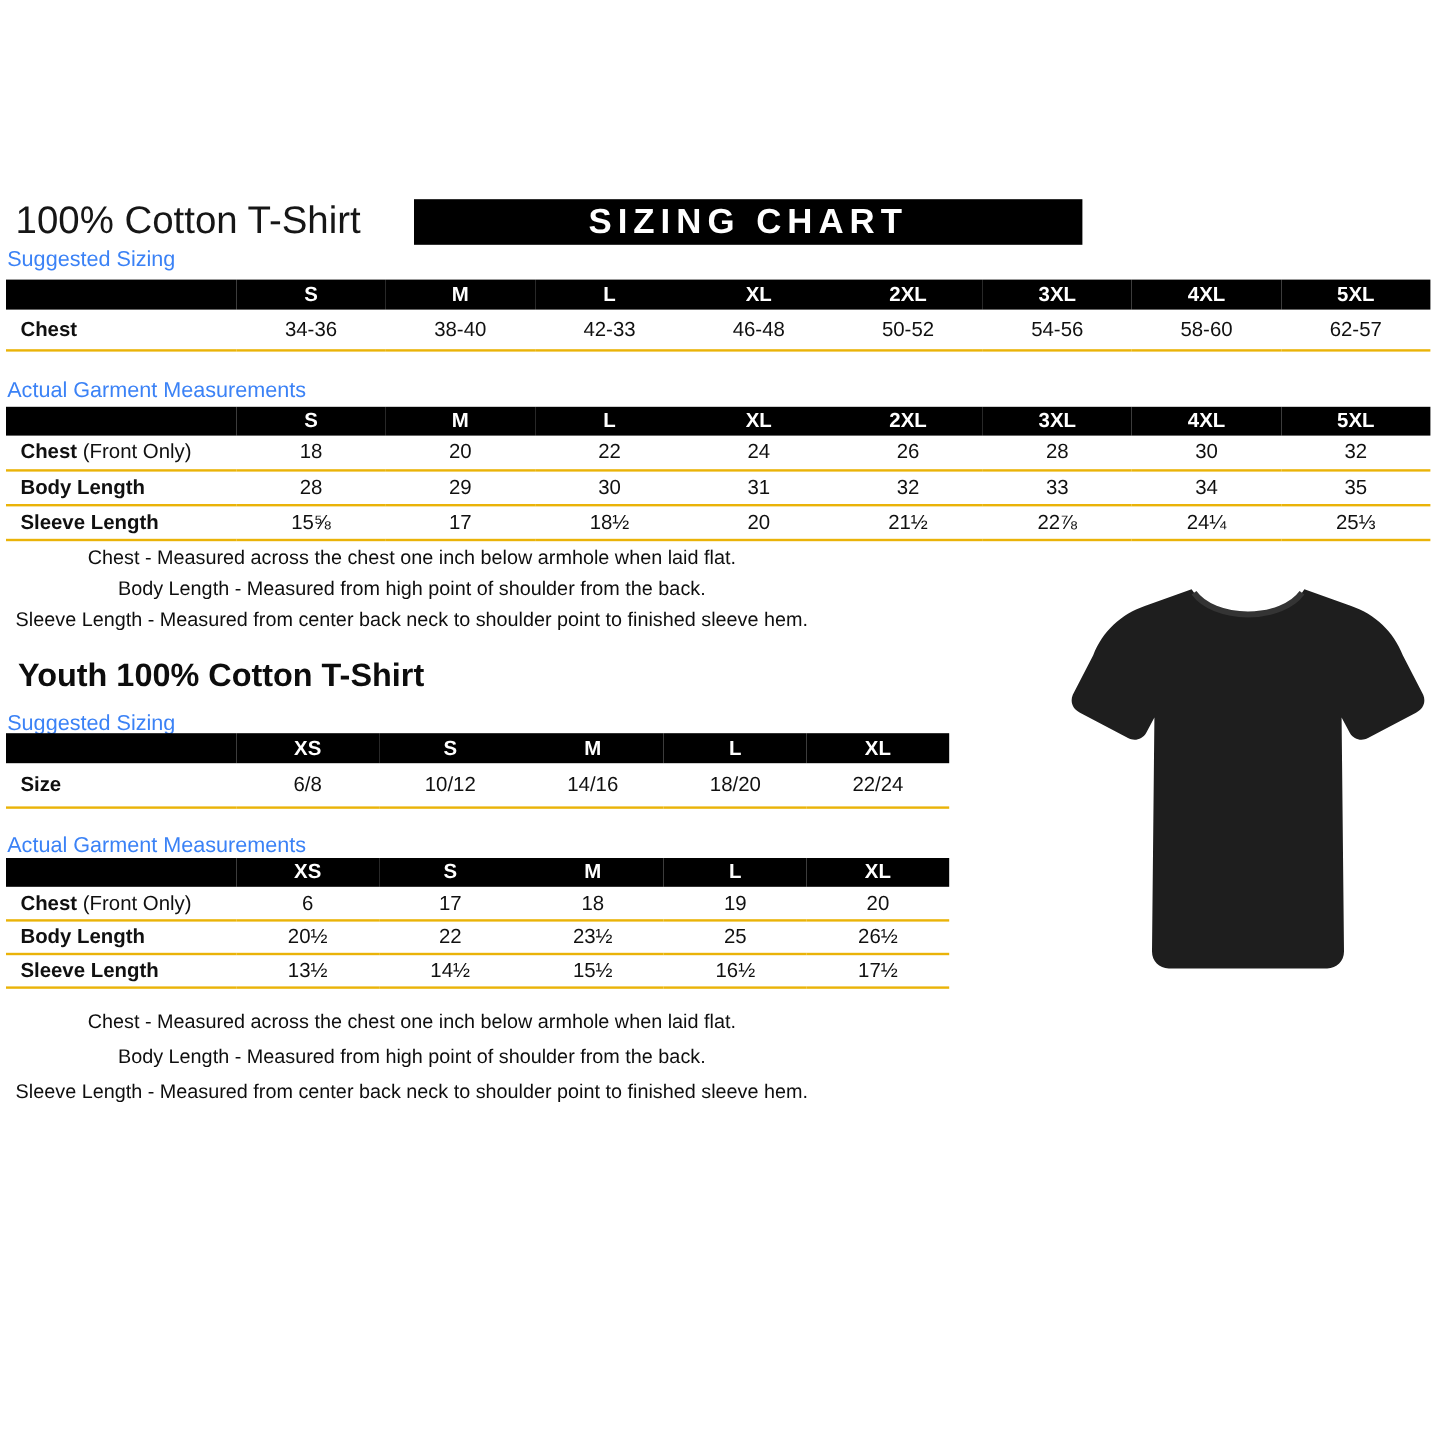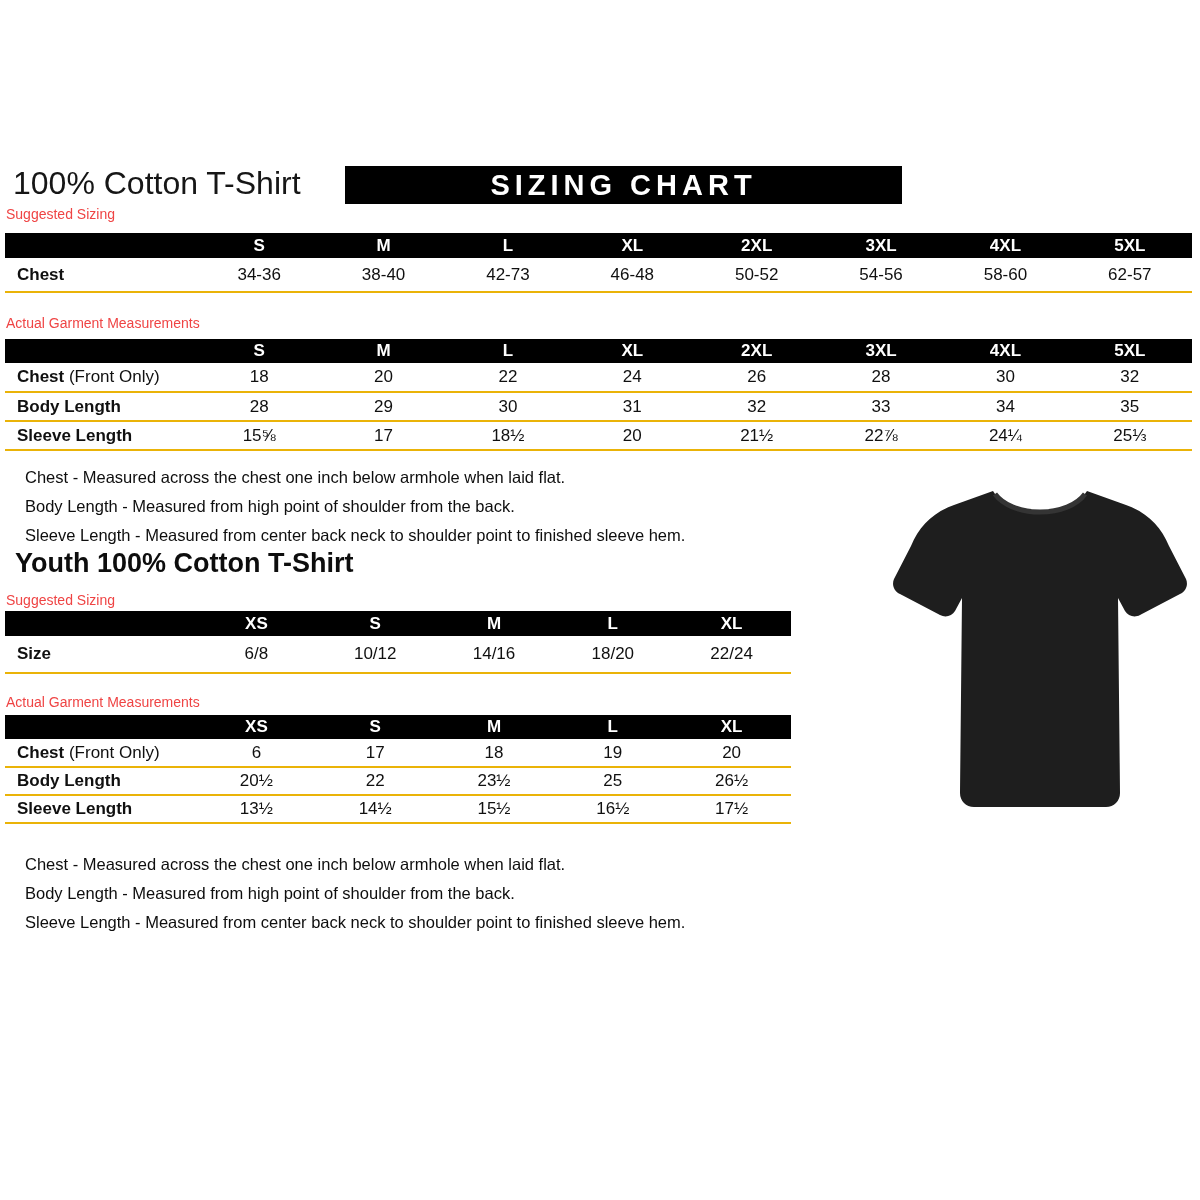--- a/index.html
+++ b/index.html
@@ -17,21 +17,21 @@
   .title-main {
     left: 13px; top: 165px;
     font-size: 32px; font-weight: 400; color: #161616;
   }
   .banner {
     left: 345px; top: 166px; width: 557px; height: 38px;
     background: #000; color: #fff;
     display: flex; align-items: center; justify-content: center;
     font-weight: bold; font-size: 29px; letter-spacing: 5px;
   }
-  .section-label { font-size: 14px; color: #ef4444; }
+  .section-label { font-size: 18px; color: #3b82f6; }
 
   .title-youth {
     left: 15px; top: 548px;
     font-size: 27px; font-weight: bold; color: #0d0d0d;
   }
 
   table.chart { position: absolute; border-collapse: collapse; table-layout: fixed; }
   table.chart th {
     background: #000; color: #fff;
     font-size: 17px; font-weight: bold; text-align: center; padding: 0;
@@ -55,21 +55,21 @@
   #t-aa td { height: 29px; }
 
   #t-ys { left: 5px; top: 611px; width: 786px; }
   #t-ys th { height: 25px; }
   #t-ys td { height: 37px; }
 
   #t-ya { left: 5px; top: 715px; width: 786px; }
   #t-ya th { height: 24px; }
   #t-ya td { height: 28px; }
 
-  .notes p { margin: 12px; font-size: 16.5px; line-height: 17px; color: #0e0e0e; }
+  .notes p { margin: 0; font-size: 16.5px; line-height: 17px; color: #0e0e0e; text-align: center; }
   #notes-adult { left: 13px; top: 457px; }
   #notes-adult p { margin-bottom: 9px; }
   #notes-youth { left: 13px; top: 844px; }
   #notes-youth p { margin-bottom: 12px; }
 
   .tshirt { left: 890px; top: 477px; width: 300px; height: 340px; }
 </style>
 </head>
 <body>
 
@@ -96,21 +96,21 @@
         <th>3XL</th>
         <th>4XL</th>
         <th>5XL</th>
       </tr>
     </thead>
     <tbody>
       <tr>
         <td class="rowlabel"><span class="lbl">Chest</span></td>
         <td>34-36</td>
         <td>38-40</td>
-        <td>42-73</td>
+        <td>42-33</td>
         <td>46-48</td>
         <td>50-52</td>
         <td>54-56</td>
         <td>58-60</td>
         <td>62-57</td>
       </tr>
     </tbody>
   </table>
 
   <div class="abs section-label" style="left:6px; top:315px;">Actual Garment Measurements</div>

